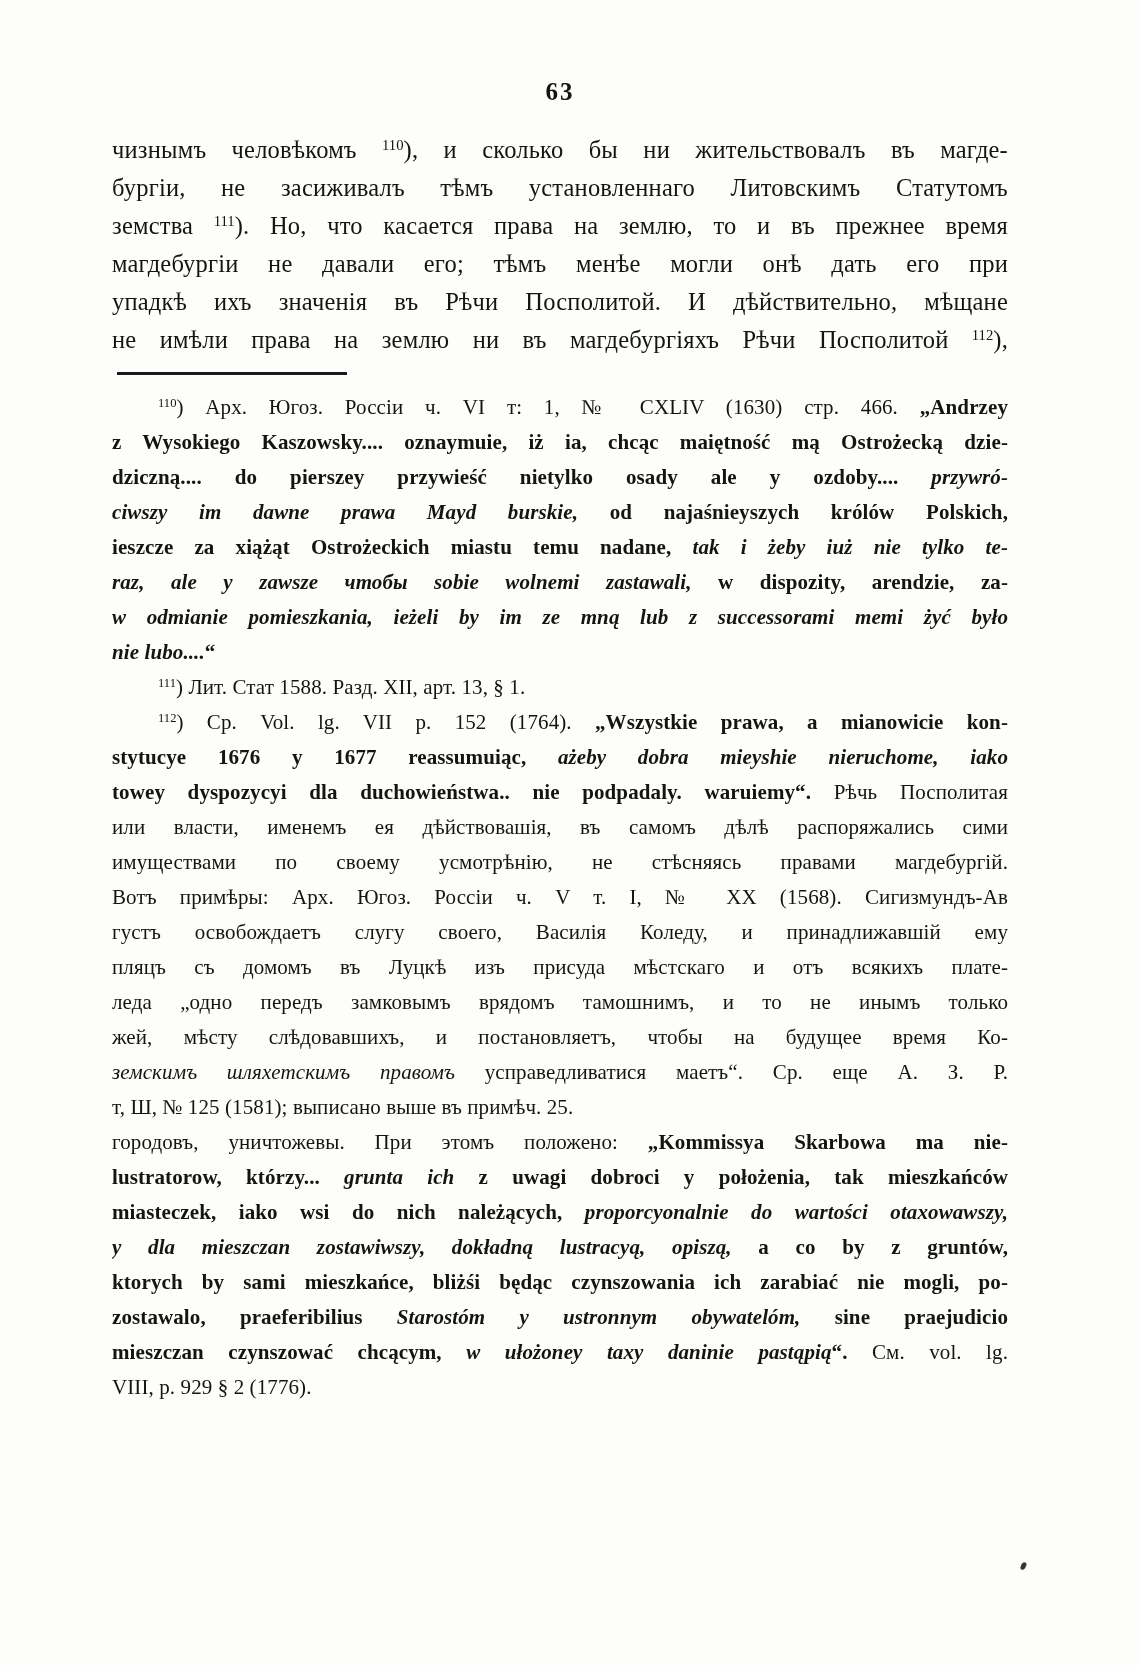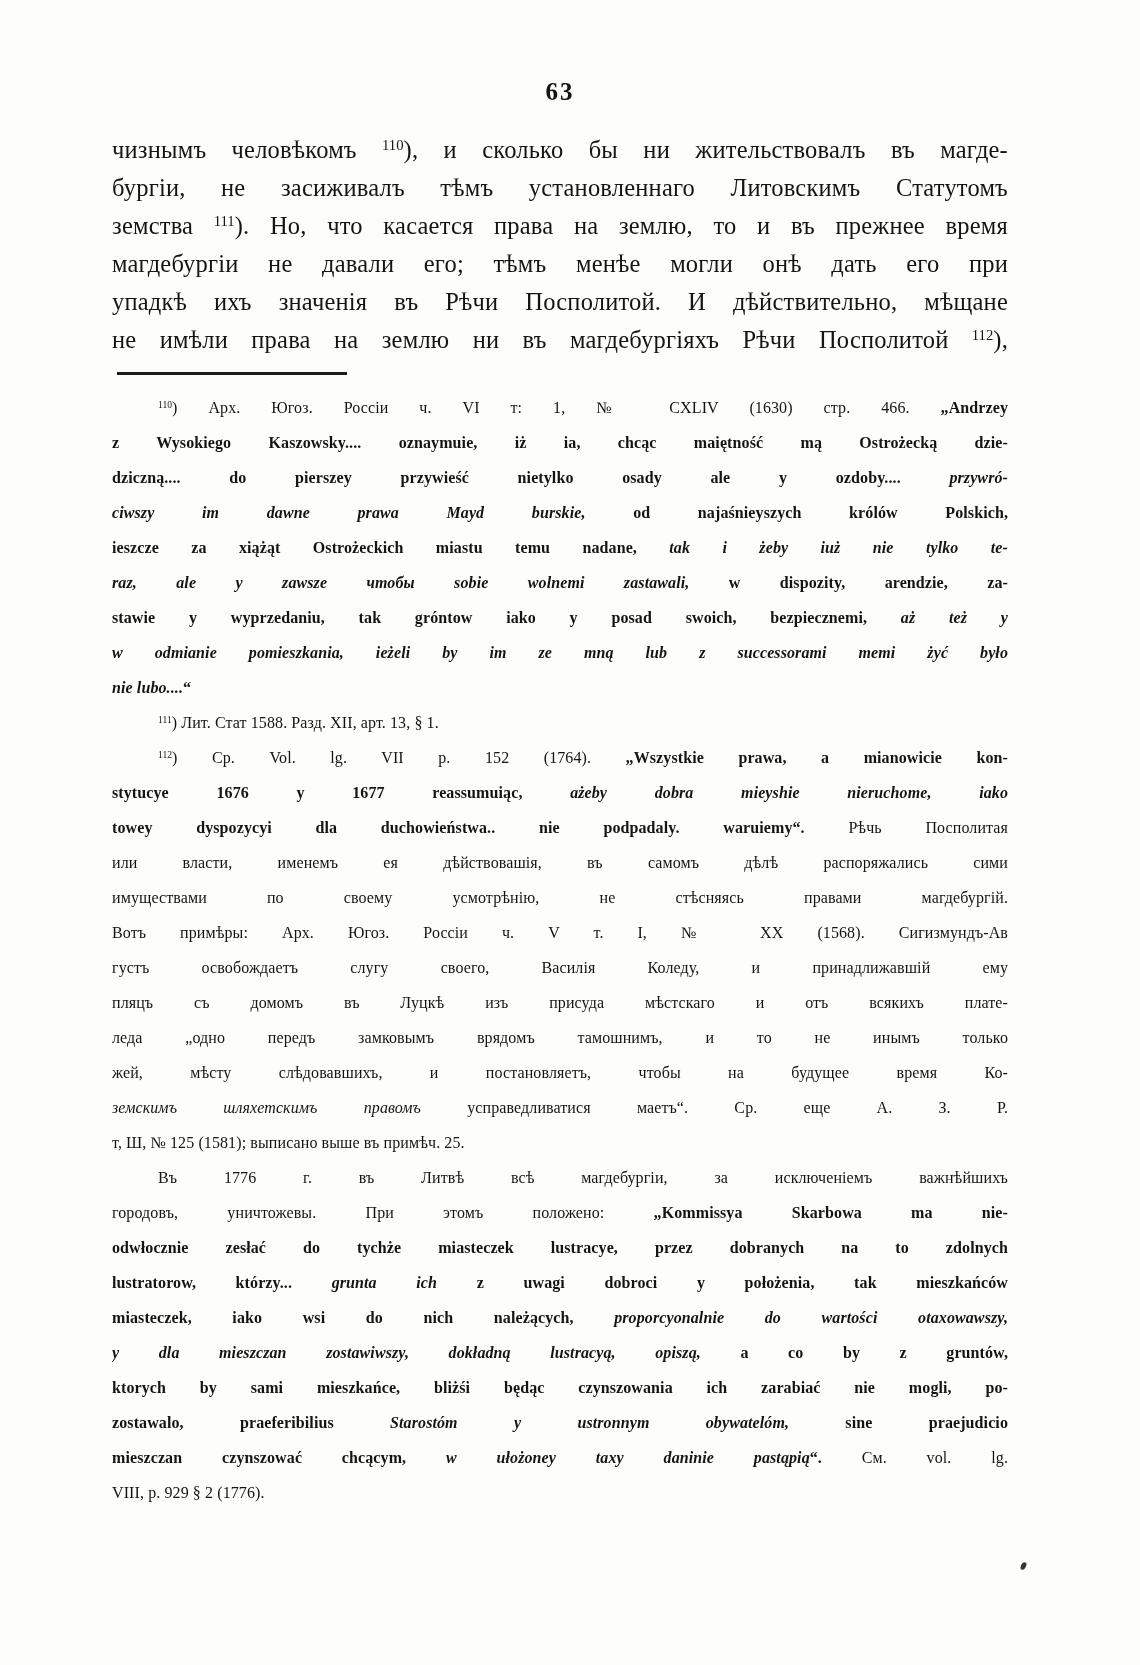--- a/index.html
+++ b/index.html
@@ -28,21 +28,21 @@
   .main-text .tline { height:38px; line-height:38px; }
   .footnote-rule {
     position:absolute;
     left:117px; top:372px;
     width:230px; height:3px;
     background:#1a1a1a;
   }
   .footnotes {
     position:absolute;
     left:112px; top:390px; width:896px;
-    font-size:16px;
+    font-size:21px;
     letter-spacing:0.1px;
   }
   .footnotes .tline { height:35px; line-height:35px; }
   .tline {
     text-align:justify;
     text-align-last:justify;
     overflow:hidden;
     white-space:nowrap;
   }
   .tline.last { text-align-last:left; }
@@ -80,39 +80,36 @@
       <div class="tline"><span class="s-n">не имѣли права на землю ни въ магдебургіяхъ Рѣчи Посполитой </span><span class="s-sup">112</span><span class="s-n">),</span></div>
     </div>
   <div class="footnote-rule"></div>
   <div class="footnotes">
       <div class="tline indent"><span class="s-sup">110</span><span class="s-n">) Арх. Югоз. Россіи ч. VI т: 1, № CXLIV (1630) стр. 466. </span><span class="s-b">„Andrzey</span></div>
       <div class="tline"><span class="s-b">z Wysokiego Kaszowsky.... oznaymuie, iż ia, chcąc maiętność mą Ostrożecką dzie-</span></div>
       <div class="tline"><span class="s-b">dziczną.... do pierszey przywieść nietylko osady ale y ozdoby.... </span><span class="s-bi">przywró-</span></div>
       <div class="tline"><span class="s-bi">ciwszy im dawne prawa Mayd burskie, </span><span class="s-b">od najaśnieyszych królów Polskich,</span></div>
       <div class="tline"><span class="s-b">ieszcze za xiążąt Ostrożeckich miastu temu nadane, </span><span class="s-bi">tak i żeby iuż nie tylko te-</span></div>
       <div class="tline"><span class="s-bi">raz, ale y zawsze чтобы sobie wolnemi zastawali, </span><span class="s-b">w dispozity, arendzie, za-</span></div>
-      <div class="tline"><span class="s-b">stawie y wyprzedaniu, tak gróntow iako y posad swoich, bezpiecznemi, </span><span class="s-bi">aż też y</span></div>
       <div class="tline"><span class="s-bi">w odmianie pomieszkania, ieżeli by im ze mną lub z successorami memi żyć było</span></div>
       <div class="tline last"><span class="s-bi">nie lubo....</span><span class="s-b">“</span></div>
       <div class="tline last indent"><span class="s-sup">111</span><span class="s-n">) Лит. Стат 1588. Разд. XII, арт. 13, § 1.</span></div>
       <div class="tline indent"><span class="s-sup">112</span><span class="s-n">) Ср. Vol. lg. VII p. 152 (1764). </span><span class="s-b">„Wszystkie prawa, a mianowicie kon-</span></div>
       <div class="tline"><span class="s-b">stytucye 1676 y 1677 reassumuiąc, </span><span class="s-bi">ażeby dobra mieyshie nieruchome, iako</span></div>
       <div class="tline"><span class="s-b">towey dyspozycyi dla duchowieństwa.. nie podpadaly. waruiemy“. </span><span class="s-n">Рѣчь Посполитая</span></div>
       <div class="tline"><span class="s-n">или власти, именемъ ея дѣйствовашія, въ самомъ дѣлѣ распоряжались сими</span></div>
       <div class="tline"><span class="s-n">имуществами по своему усмотрѣнію, не стѣсняясь правами магдебургій.</span></div>
       <div class="tline"><span class="s-n">Вотъ примѣры: Арх. Югоз. Россіи ч. V т. I, № XX (1568). Сигизмундъ-Ав</span></div>
       <div class="tline"><span class="s-n">густъ освобождаетъ слугу своего, Василія Коледу, и принадлижавшій ему</span></div>
       <div class="tline"><span class="s-n">пляцъ съ домомъ въ Луцкѣ изъ присуда мѣстскаго и отъ всякихъ плате-</span></div>
       <div class="tline"><span class="s-n">леда „одно передъ замковымъ врядомъ тамошнимъ, и то не инымъ только</span></div>
       <div class="tline"><span class="s-n">жей, мѣсту слѣдовавшихъ, и постановляетъ, чтобы на будущее время Ко-</span></div>
       <div class="tline"><span class="s-i">земскимъ шляхетскимъ правомъ </span><span class="s-n">усправедливатися маетъ“. Ср. еще А. З. Р.</span></div>
       <div class="tline last"><span class="s-n">т, Ш, № 125 (1581); выписано выше въ примѣч. 25.</span></div>
-      <div class="tline indent"><span class="s-n">Въ 1776 г. въ Литвѣ всѣ магдебургіи, за исключеніемъ важнѣйшихъ</span></div>
       <div class="tline"><span class="s-n">городовъ, уничтожевы. При этомъ положено: </span><span class="s-b">„Kommissya Skarbowa ma nie-</span></div>
-      <div class="tline"><span class="s-b">odwłocznie zesłać do tychże miasteczek lustracye, przez dobranych na to zdolnych</span></div>
       <div class="tline"><span class="s-b">lustratorow, którzy... </span><span class="s-bi">grunta ich</span><span class="s-b"> z uwagi dobroci y położenia, tak mieszkańców</span></div>
       <div class="tline"><span class="s-b">miasteczek, iako wsi do nich należących, </span><span class="s-bi">proporcyonalnie do wartości otaxowawszy,</span></div>
       <div class="tline"><span class="s-bi">y dla mieszczan zostawiwszy, dokładną lustracyą, opiszą, </span><span class="s-b">a co by z gruntów,</span></div>
       <div class="tline"><span class="s-b">ktorych by sami mieszkańce, bliżśi będąc czynszowania ich zarabiać nie mogli, po-</span></div>
       <div class="tline"><span class="s-b">zostawalo, praeferibilius </span><span class="s-bi">Starostóm y ustronnym obywatelóm, </span><span class="s-b">sine praejudicio</span></div>
       <div class="tline"><span class="s-b">mieszczan czynszować chcącym, </span><span class="s-bi">w ułożoney taxy daninie pastąpią</span><span class="s-b">“. </span><span class="s-n">См. vol. lg.</span></div>
       <div class="tline last"><span class="s-n">VIII, p. 929 § 2 (1776).</span></div>
     </div>
   <div class="ink-speck"></div>
 </div>

